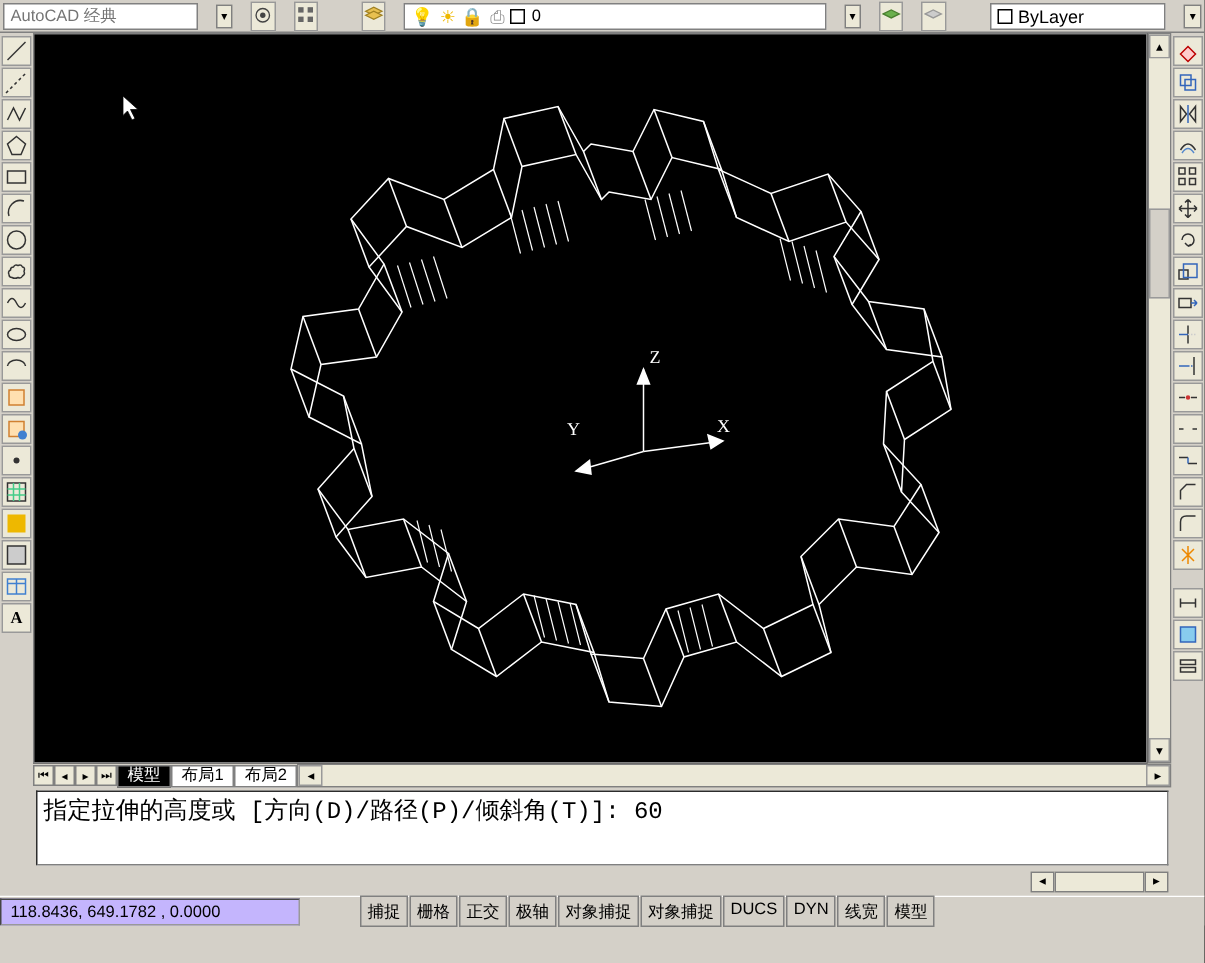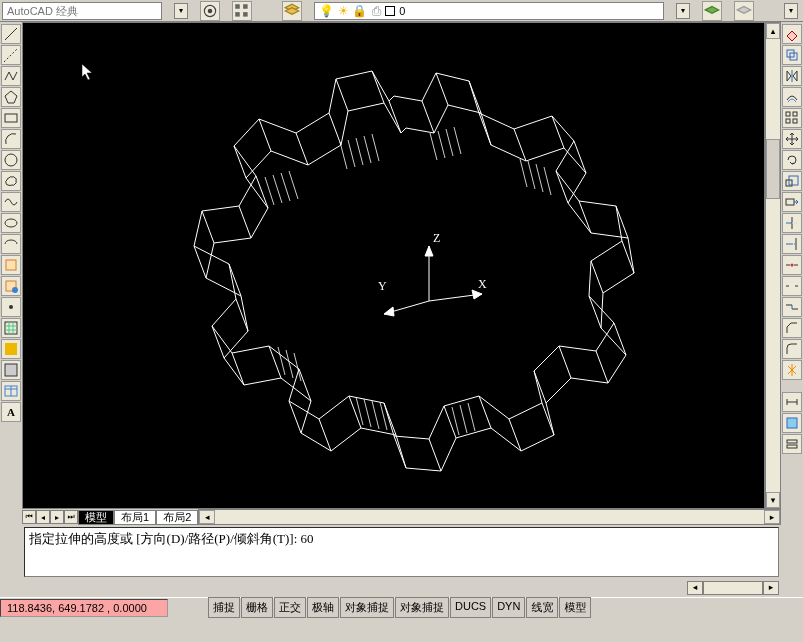--- a/index.html
+++ b/index.html
@@ -28,25 +28,25 @@
 .vp-tabs { display: flex; align-items: center; background: #d4d0c8; height: 16px; }
 .vp-tab-btn { width: 14px; height: 14px; background: #ece9d8; border: 1px solid #808080; display: flex; align-items: center; justify-content: center; font-size: 8px; }
 .vp-tab { padding: 0 6px; font-size: 11px; border: 1px solid #808080; background: #fff; height: 15px; line-height: 13px; }
 .vp-tab.active { background: #000; color: #fff; }
 .vp-scrollbar-h { flex: 1; background: #ece9d8; border: 1px solid #808080; display: flex; }
 .vp-scrollbar-h .scroll-btn { width: 16px; background: #ece9d8; border: 1px solid #999; display: flex; align-items: center; justify-content: center; font-size: 9px; }
 .vp-scrollbar-h .scroll-track { flex: 1; }
 .gear-wire { position: absolute; left: 50%; top: 50%; transform: translate(-50%, -50%); }
 .cursor-arrow { position: absolute; left: 58px; top: 40px; color: #fff; font-size: 16px; }
 .command-area { background: #fff; border: 1px inset #808080; height: 50px; margin: 2px; padding: 2px 4px; overflow: hidden; }
-.cmd-line { font-family: Liberation Serif, serif; font-size: 13px; white-space: nowrap; }
+.cmd-line { font-family: Liberation Mono, monospace; font-size: 16px; white-space: nowrap; }
 .cmd-scroll { display: flex; justify-content: flex-end; padding: 2px; }
 .cmd-scroll-btn { width: 16px; height: 14px; background: #ece9d8; border: 1px solid #808080; font-size: 9px; text-align: center; }
 .status-bar { height: 20px; background: #d4d0c8; display: flex; align-items: center; border-top: 1px solid #fff; }
-.coord-box { width: 168px; padding: 2px 6px; border: 1px inset #999; font-size: 11px; background: #fca5a5; margin-right: 40px; }
+.coord-box { width: 200px; padding: 2px 6px; border: 1px inset #999; font-size: 11px; background: #c4b5fd; margin-right: 40px; }
 .status-toggle { padding: 2px 4px; border: 1px solid #808080; font-size: 11px; background: #d4d0c8; margin-right: 1px; cursor: pointer; }
 .ucs-label { position: absolute; color: #fff; font-size: 12px; font-family: serif; }
 </style>
 </head>
 <body>
 
 <div class="topbar">
   <div class="workspace-combo">
     <input placeholder="AutoCAD 经典" style="">
   </div>
@@ -85,20 +85,24 @@
     <svg viewBox="0 0 16 16">
         <path d="M2 7 L8 4 L14 7 L8 10Z" fill="#6ab04c" stroke="#4a8030"></path>
       </svg>
   </div>
   <div class="tb-icon">
     <svg viewBox="0 0 16 16">
         <path d="M2 7 L8 4 L14 7 L8 10Z" fill="#ccc" stroke="#999"></path>
       </svg>
   </div>
   <div style="width:6px"></div>
+  <div class="bylayer-combo">
+    <span class="square-empty"></span>
+    <span>ByLayer</span>
+  </div>
   <div class="drop-arrow">▾</div>
 </div>
 
 <div class="main-area">
 
   <div class="left-tools">
     <div class="tool-btn">
         <svg>
           <line x1="2" y1="14" x2="14" y2="2" stroke="#333"></line>
         </svg>

